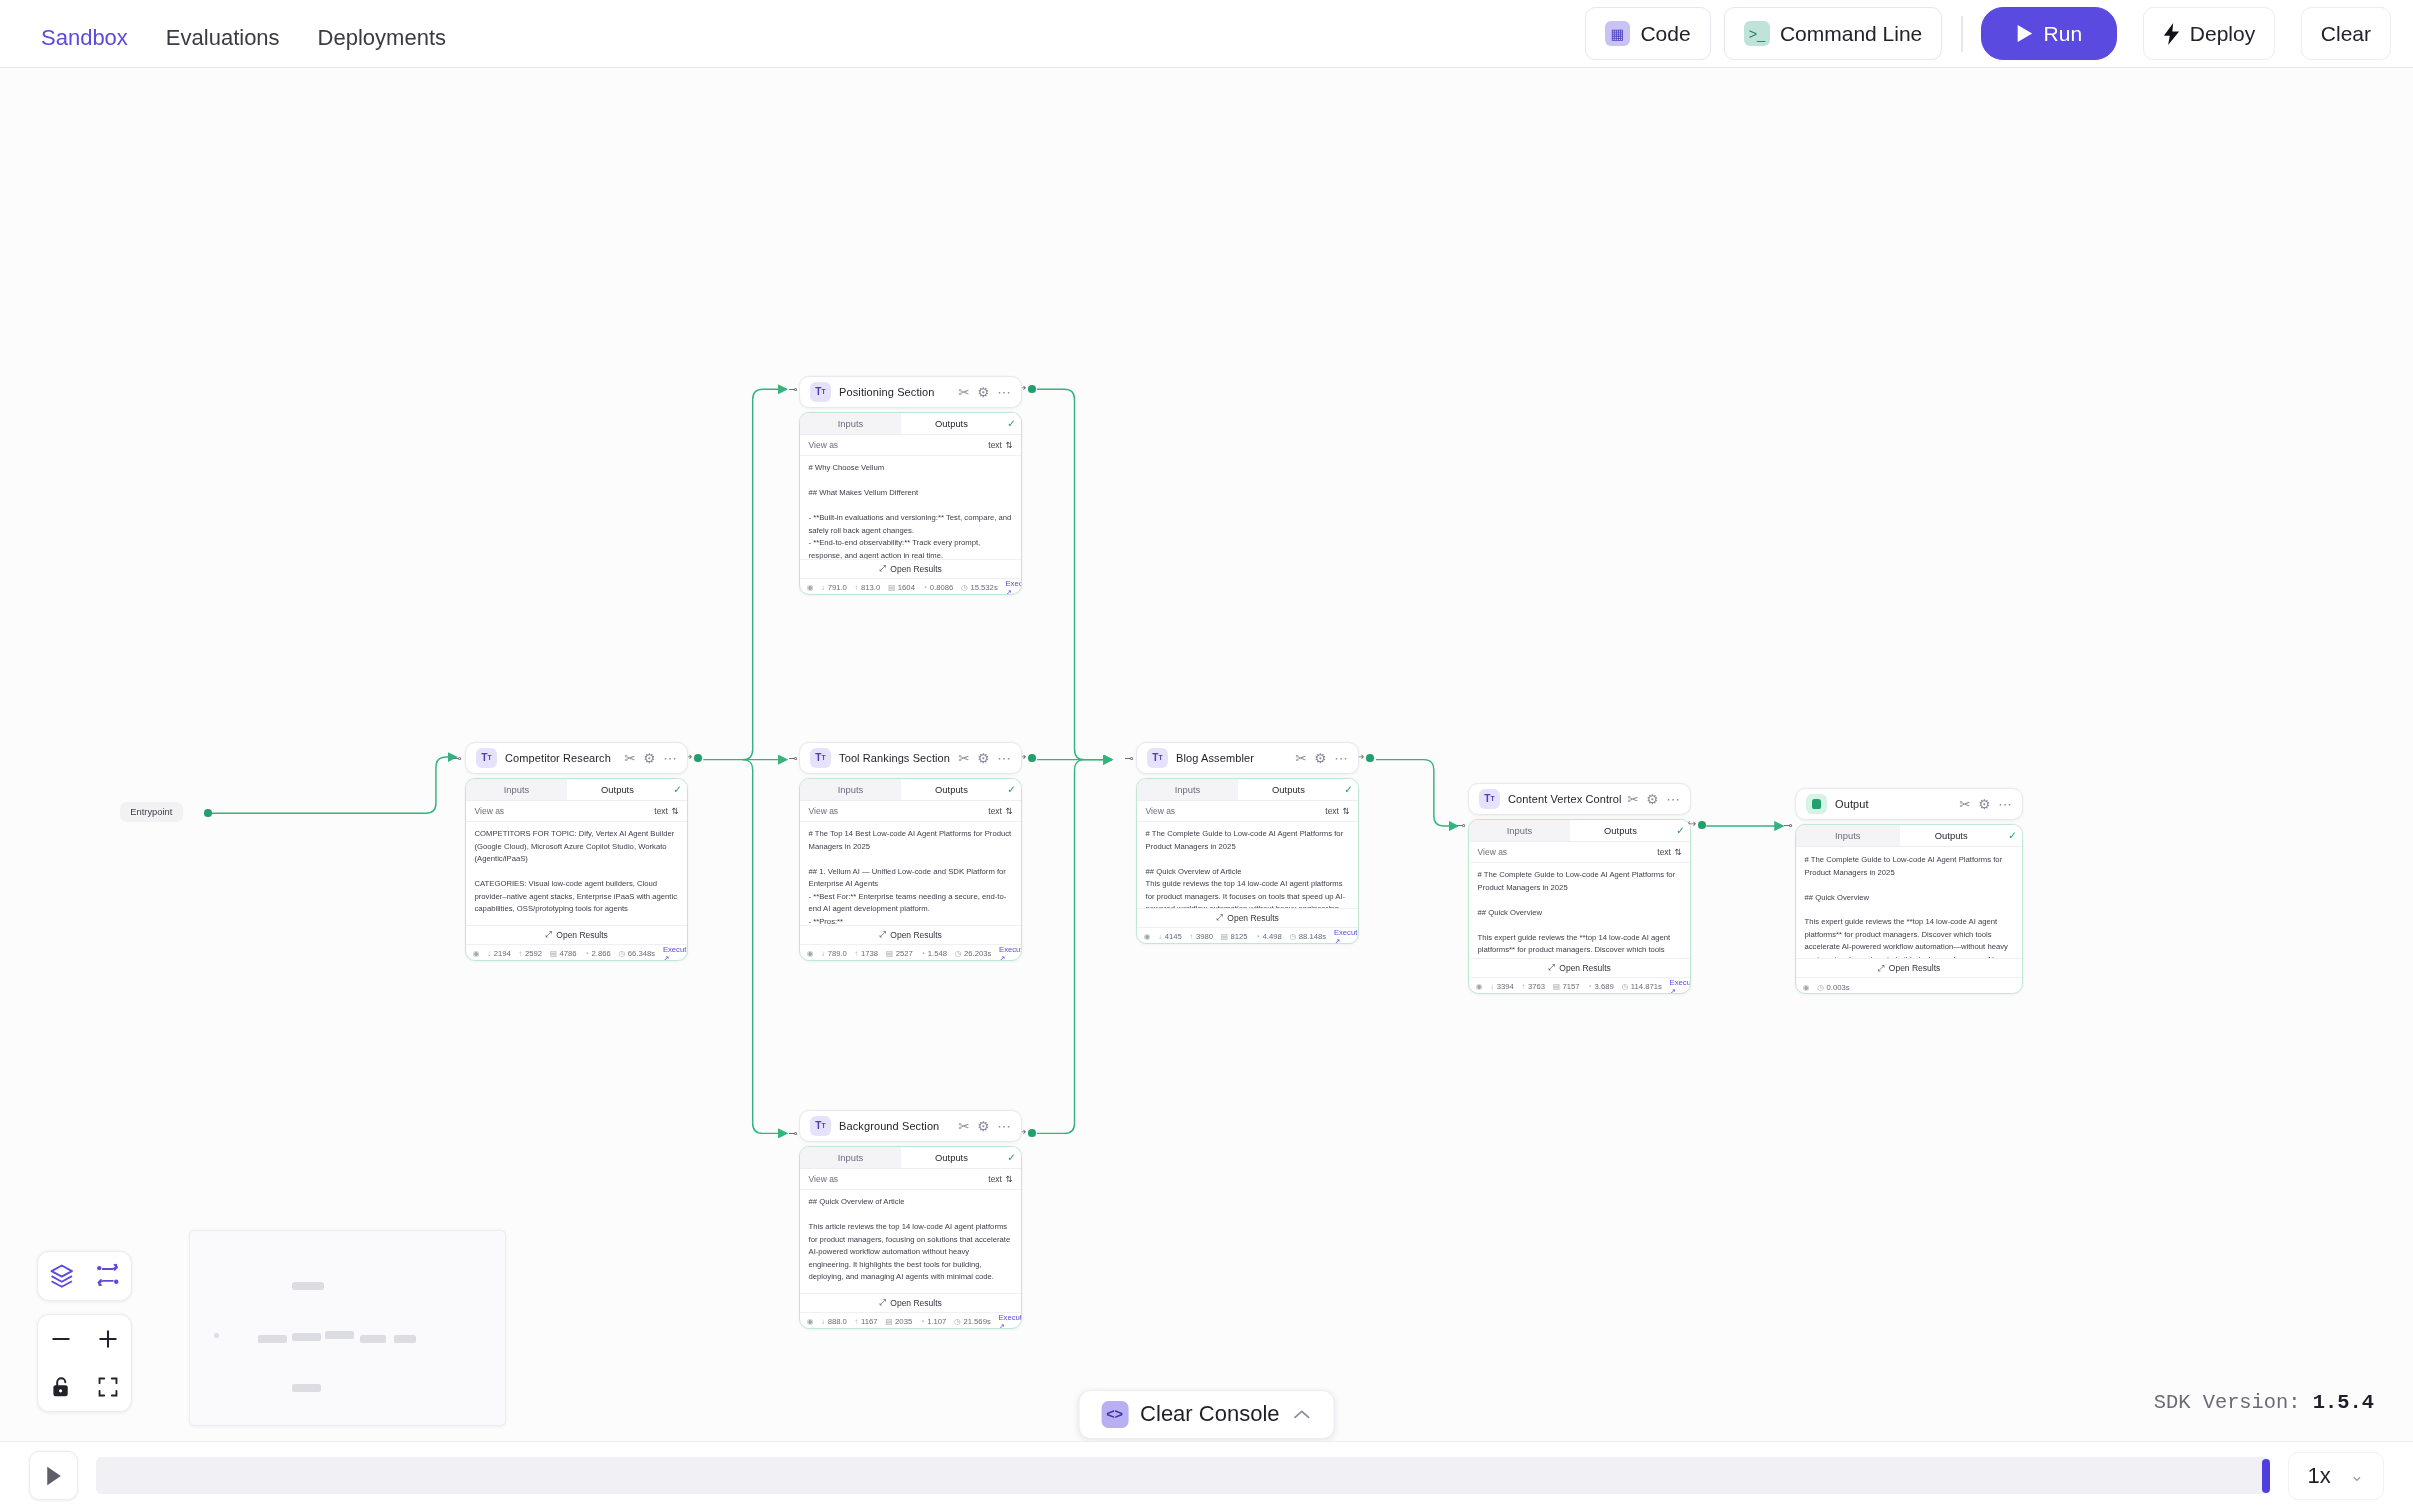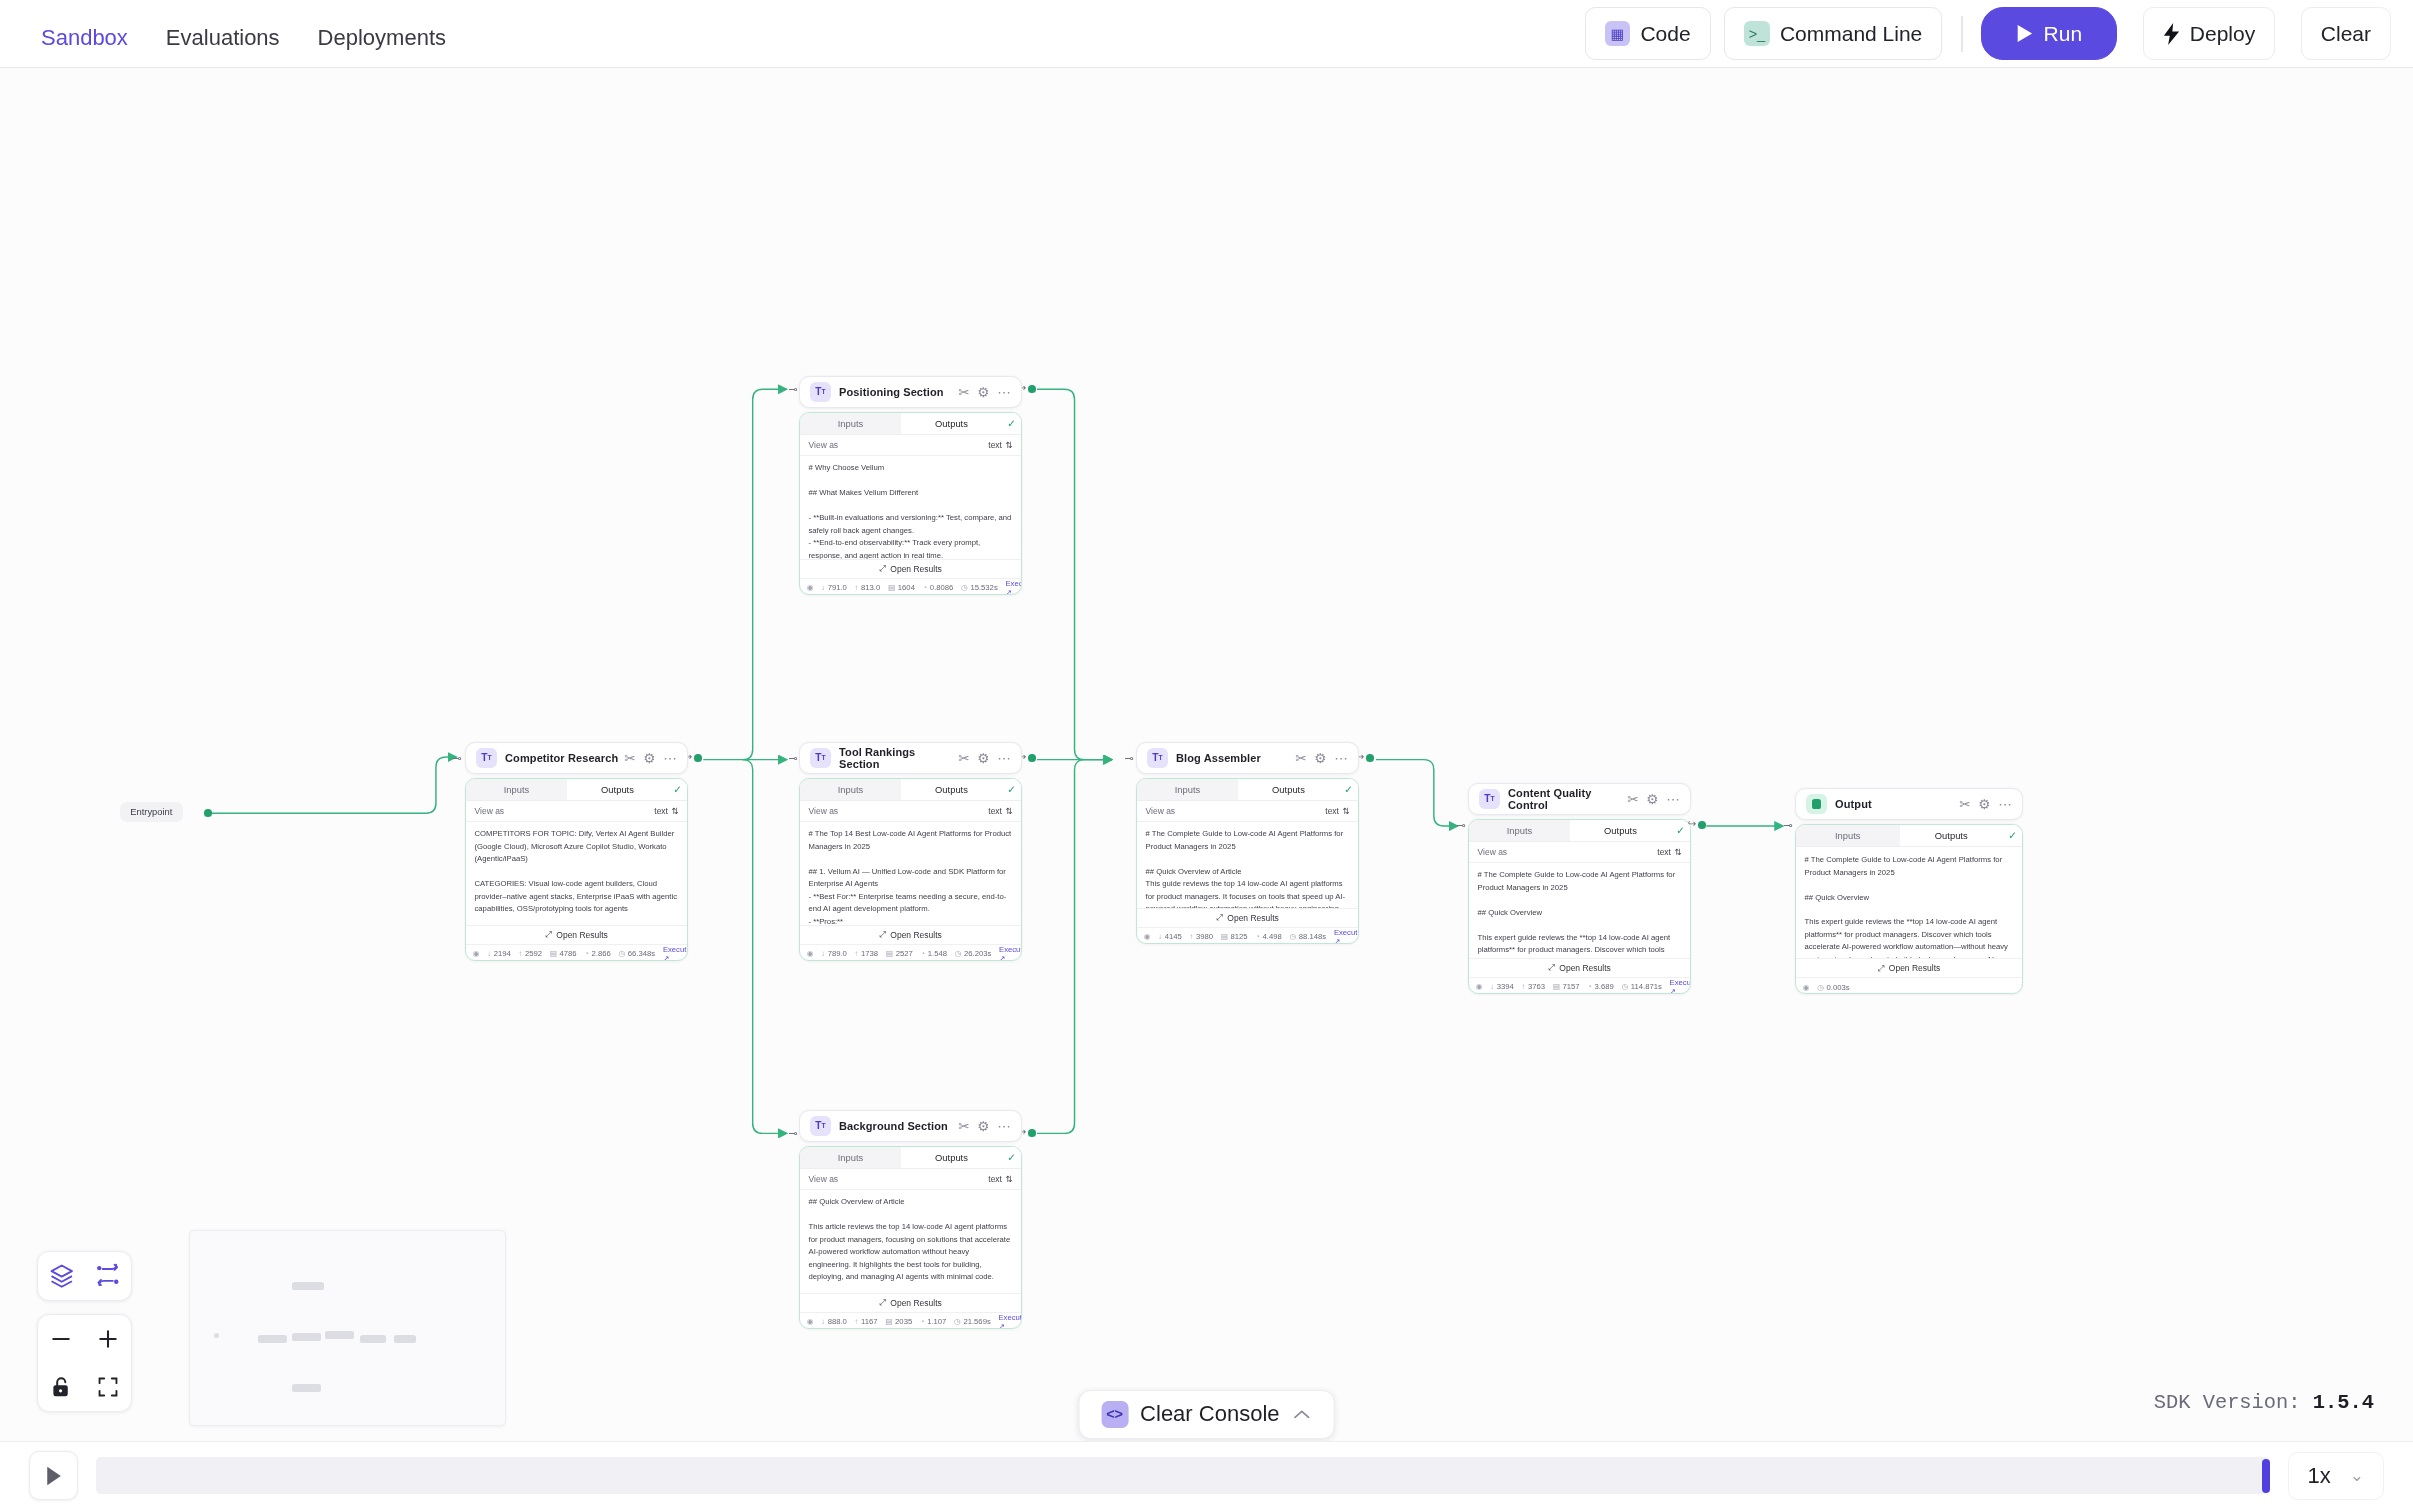--- a/index.html
+++ b/index.html
@@ -103,21 +103,21 @@
   }
   .node-ico {
     width: 20.4px; height: 20.4px; border-radius: 6px; flex: none;
     background: #e6e2fb; display: flex; align-items: center; justify-content: center;
     font-size: 10.2px; color: #4a3cc4; font-weight: 700; margin-right: 8.5px;
   }
   .node-ico.term { background: #d7f3e6; }
   .node-ico.term i {
     width: 9.4px; height: 9.4px; border-radius: 2.6px; background: #22a06b; display:block;
   }
-  .node-title { font-size: 11px; color: #1f1f28; font-weight: 700; letter-spacing: 0.1px; }
+  .node-title { font-size: 11px; color: #1f1f28; font-weight: 400; letter-spacing: 0.1px; }
   .node-head-actions {
     margin-left: auto; display: flex; align-items: center; gap: 7.7px; color: #8b8b99;
   }
   .node-head-actions span { cursor: pointer; display: flex; align-items: center; }
 
   .node-body {
     margin-top: 4.3px; border: 0.9px solid #bfe7d4; border-radius: 10.2px;
     background: #fff; overflow: hidden;
     box-shadow: 0 0.9px 2.6px rgba(20,20,40,.05);
   }
@@ -546,21 +546,21 @@
             <span class="s"><span class="ic">▤</span>8125</span>
             <span class="s"><span class="ic">◔</span>4.498</span>
             <span class="s"><span class="ic">◷</span>88.148s</span>
             <span class="exec">Execution ↗</span>
           </div>
     </div>
       </div>
       <div class="node" style="left: 1468px; top: 715px; width: 223px;">
     <div class="node-head">
       <div class="node-ico">T<sub style="font-size:6.8px">T</sub></div>
-      <div class="node-title">Content Quality Control</div>
+      <div class="node-title">Content Vertex Control</div>
       <div class="node-head-actions">
         <span>✂</span>
         <span>⚙</span>
         <span>⋯</span>
       </div>
     </div>
     <div class="node-body" style="height:175px">
       <div class="io-tabs">
         <div class="io-tab">Inputs</div>
         <div class="io-tab active">Outputs</div>

